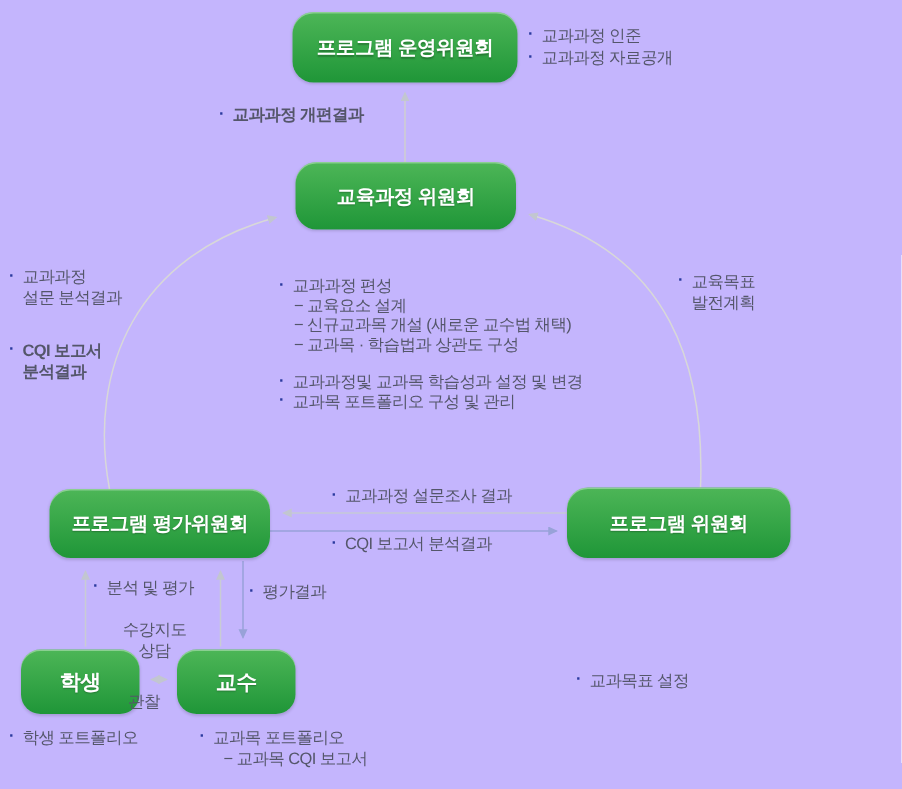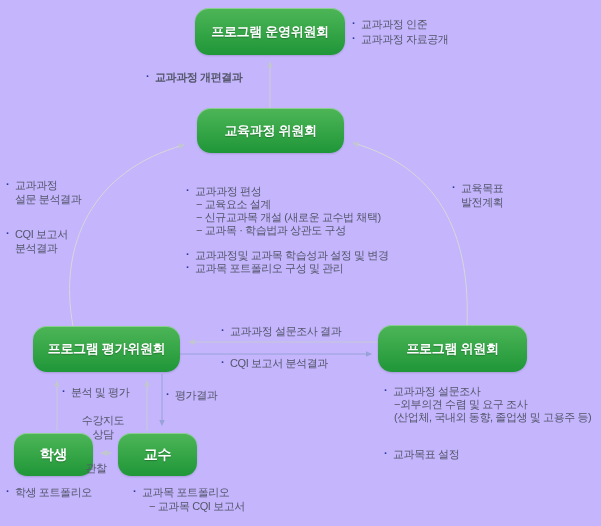--- a/index.html
+++ b/index.html
@@ -68,21 +68,21 @@
   </div>
 
   <div class="note" style="left:146px;top:71px;font-weight:bold;">
     <div class="nline bl">교과과정 개편결과</div>
   </div>
 
   <div class="note" style="left:6px;top:178px;line-height:14px;">
     <div class="nline bl">교과과정</div>
     <div class="nline cont">설문 분석결과</div>
   </div>
-  <div class="note" style="left:6px;top:227px;line-height:14px;">
+  <div class="note" style="left:6px;top:227px;line-height:14px;font-weight:bold;">
     <div class="nline bl">CQI 보고서</div>
     <div class="nline cont">분석결과</div>
   </div>
 
   <div class="note" style="left:186px;top:185px;line-height:13px;">
     <div class="nline bl">교과과정 편성</div>
     <div class="nline sub">− 교육요소 설계</div>
     <div class="nline sub">− 신규교과목 개설 (새로운 교수법 채택)</div>
     <div class="nline sub">− 교과목 · 학습법과 상관도 구성</div>
     <div class="gap"></div>
@@ -95,25 +95,20 @@
     <div class="nline cont">발전계획</div>
   </div>
 
   <div class="note" style="left:221px;top:325px;">
     <div class="nline bl">교과과정 설문조사 결과</div>
   </div>
   <div class="note" style="left:221px;top:357px;">
     <div class="nline bl">CQI 보고서 분석결과</div>
   </div>
 
-  <div class="note" style="left:384px;top:385px;line-height:12.8px;">
-    <div class="nline bl">교과과정 설문조사</div>
-    <div class="nline sub">−외부의견 수렴 및 요구 조사</div>
-    <div class="nline sub">(산업체, 국내외 동향, 졸업생 및 고용주 등)</div>
-  </div>
   <div class="note" style="left:384px;top:448px;">
     <div class="nline bl">교과목표 설정</div>
   </div>
 
   <div class="note" style="left:62px;top:386px;">
     <div class="nline bl">분석 및 평가</div>
   </div>
   <div class="note" style="left:166px;top:389px;text-align:right;">
     <div class="nline bl">평가결과</div>
   </div>

